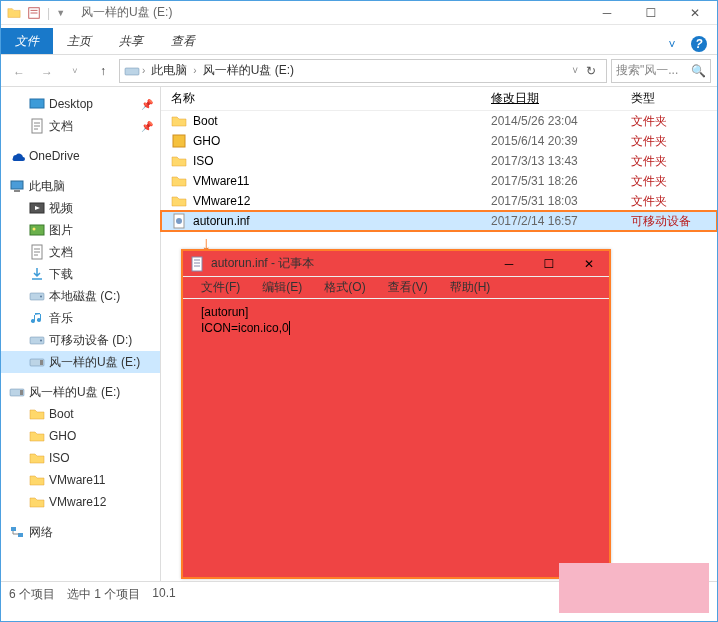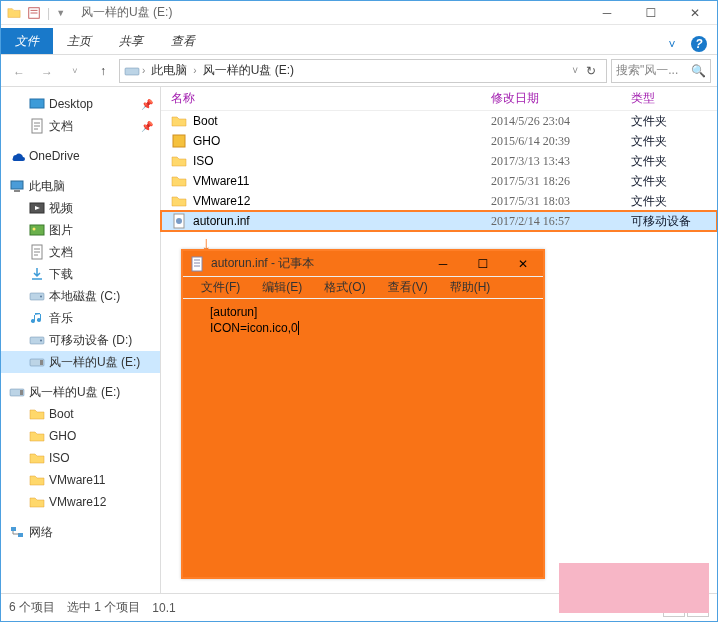--- a/index.html
+++ b/index.html
@@ -29,45 +29,45 @@
 
 .main { display: flex; height: 526px; }
 .sidebar { width: 160px; border-right: 1px solid #ddd; overflow-y: auto; padding: 6px 0; }
 .tree-item { display: flex; align-items: center; gap: 4px; height: 22px; padding-left: 8px; color: #333; }
 .tree-item.sub { padding-left: 28px; }
 .tree-item.sel { background: #cce8ff; }
 .tree-ic { width: 16px; height: 16px; flex-shrink: 0; }
 .pin { margin-left: auto; margin-right: 6px; color: #888; font-size: 10px; }
 
 .content { flex: 1; position: relative; }
-.col-head { display: flex; height: 24px; border-bottom: 1px solid #eee; align-items: center; color: #a21caf; }
+.col-head { display: flex; height: 24px; border-bottom: 1px solid #eee; align-items: center; color: #000000; }
 .col-head div:nth-child(1) { width: 330px; padding-left: 10px; }
-.col-head div:nth-child(2) { width: 140px; }
+.col-head div:nth-child(2) { width: 140px; text-decoration: underline; }
 .col-head div:nth-child(3) { flex: 1; }
 .file-row { display: flex; height: 20px; align-items: center; padding-left: 10px; }
 .file-row.sel { background: #cce8ff; outline: 2px solid #ff7f27; outline-offset: -1px; }
 .file-row .fname { width: 320px; display: flex; align-items: center; gap: 6px; }
-.file-row .fdate { width: 140px; color: #666; font-family: Liberation Serif, serif; }
-.file-row .ftype { color: #0f172a; }
+.file-row .fdate { width: 140px; color: #666; }
+.file-row .ftype { color: #b91c1c; }
 
 .arrow-down { position: absolute; left: 40px; top: 145px; color: #ff7f27; font-size: 20px; font-weight: bold; }
 
-.notepad { position: absolute; left: 20px; top: 162px; width: 364px; height: 330px; background: #f97316; border: 2px solid #ff7f27; box-shadow: 0 0 3px rgba(0,0,0,.2); }
+.notepad { position: absolute; left: 20px; top: 162px; width: 430px; height: 330px; background: #ef4444; border: 2px solid #ff7f27; box-shadow: 0 0 3px rgba(0,0,0,.2); }
 .np-title { height: 26px; display: flex; align-items: center; border-bottom: 1px solid #eee; }
 .np-title .ic { width: 16px; height: 16px; margin: 0 6px; }
 .np-title-txt { color: #333; }
 .np-ctrls { margin-left: auto; display: flex; }
 .np-ctrls div { width: 40px; height: 26px; display: flex; align-items: center; justify-content: center; }
 .np-menu { height: 22px; display: flex; align-items: center; gap: 2px; padding: 0 4px; border-bottom: 1px solid #eee; }
 .np-menu div { padding: 2px 6px; color: #333; margin-left: 8px; }
-.np-body { padding: 4px 18px; font-family: "SimSun", monospace; font-size: 14px; white-space: pre; color: #000; margin-left: 9px; }
+.np-body { padding: 4px 18px; font-family: "SimSun", monospace; font-size: 14px; white-space: pre; color: #000; }
 .cursor { border-right: 1px solid #000; animation: blink 1s step-end infinite; }
 @keyframes blink { 50% { border-color: transparent; } }
 
-.statusbar { position: absolute; bottom: 0; left: 0; right: 0; height: 28px; border-top: 1px solid #ddd; display: flex; align-items: center; padding: 12px 8px; gap: 12px; color: #555; background: #fff; }
+.statusbar { position: absolute; bottom: 0; left: 0; right: 0; height: 40px; border-top: 1px solid #ddd; display: flex; padding: 4px 8px; gap: 12px; color: #555; background: #fff; }
 .statusbar .views { margin-left: auto; display: flex; gap: 2px; }
 .statusbar .views div { width: 22px; height: 18px; border: 1px solid #ccc; }
 
 .pink { position: absolute; right: 8px; bottom: 8px; width: 150px; height: 50px; background: #f7b6c6; }
 
 svg { display: block; }
 .folder-svg { fill: #ffd86b; stroke: #e0a030; stroke-width: .5; }
 .drive-svg { fill: #bcd4e6; stroke: #6a8caf; stroke-width: .5; }
 </style>
 </head>

